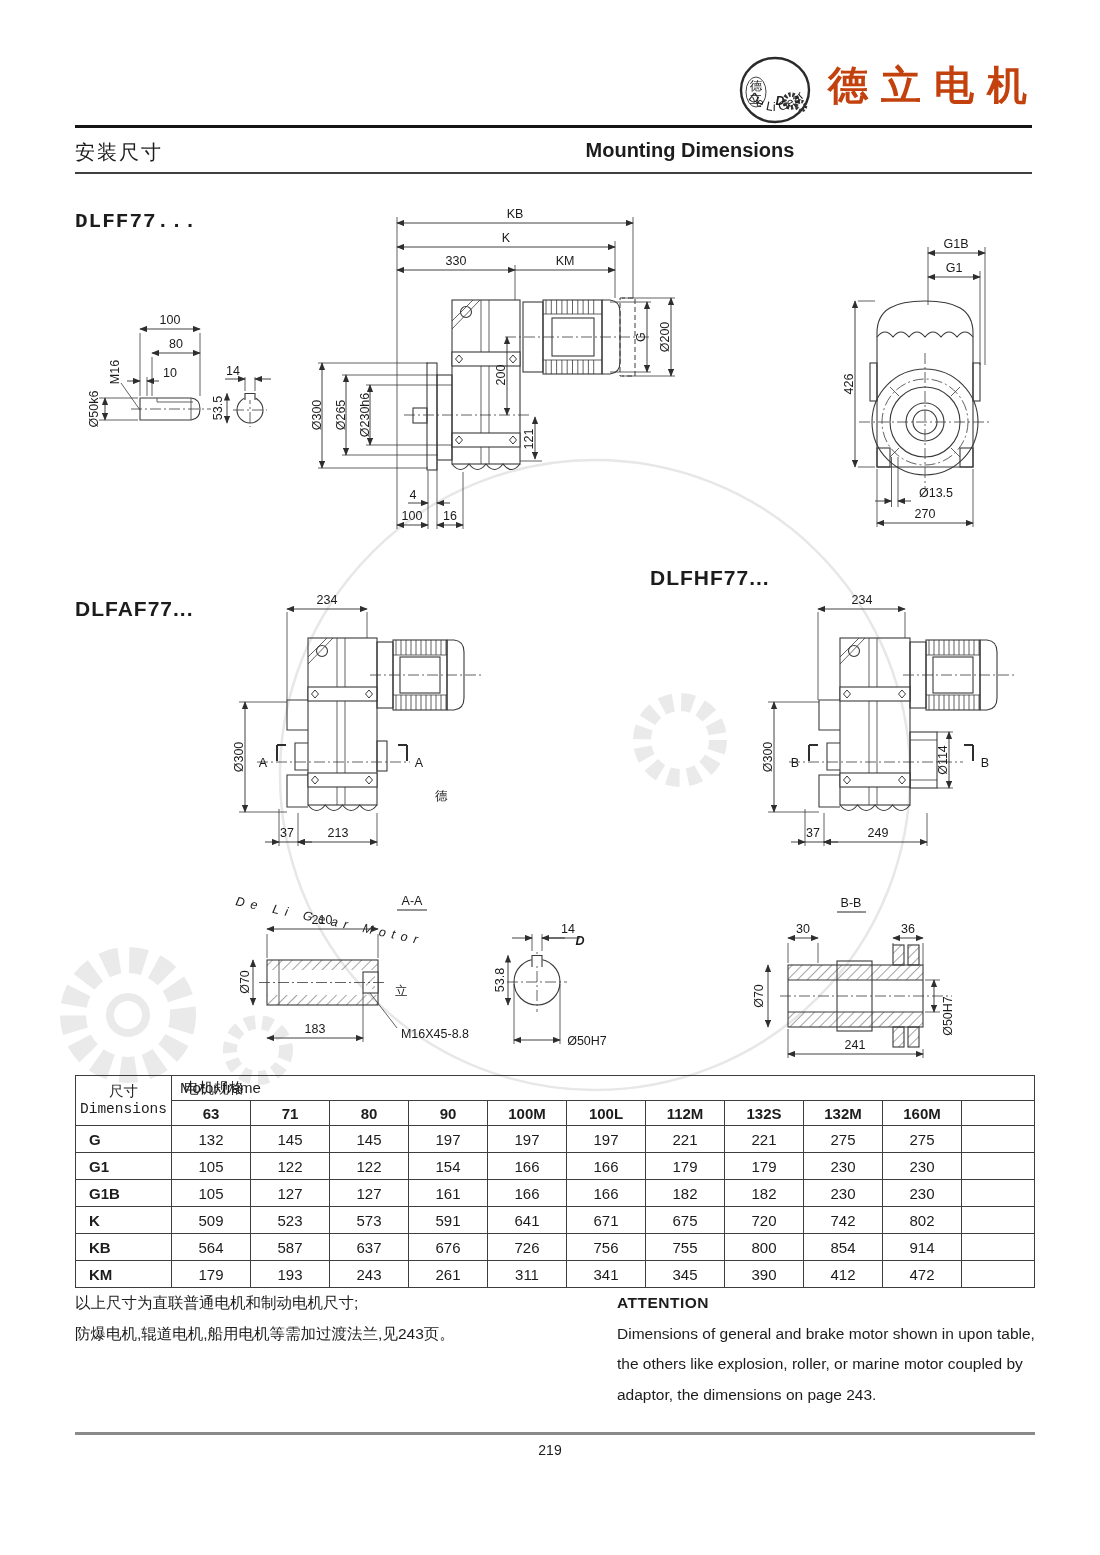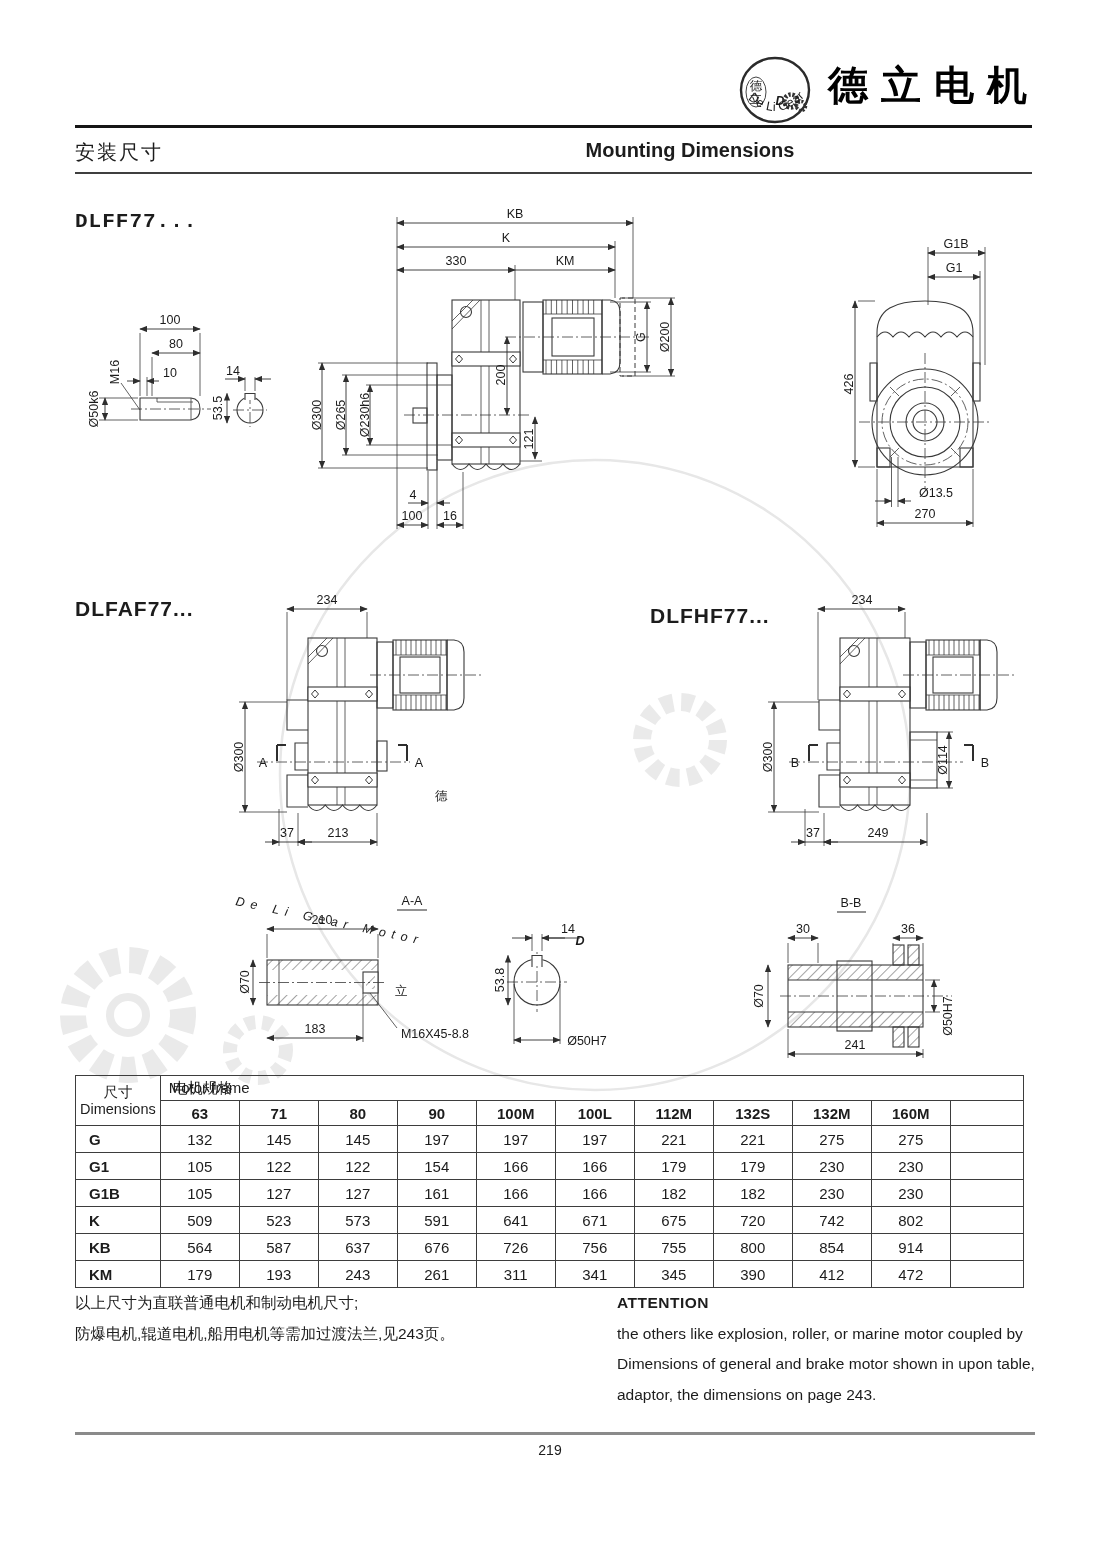--- a/index.html
+++ b/index.html
@@ -6,21 +6,21 @@
   .page{position:relative;width:1100px;height:1555px;background:#fff;overflow:hidden;
         font-family:"Liberation Sans",sans-serif;color:#1c1c1c;}
   .abs{position:absolute;}
   .rule{position:absolute;left:75px;width:957px;}
   .rule.thick{top:125px;height:3px;background:#151515;}
   .rule.thin{top:172px;height:2px;background:#3f3f3f;}
   .rule.footer{top:1432px;height:3px;background:#8a8a8a;width:960px;}
   .title-cn{left:75px;top:139px;font-size:20px;letter-spacing:2px;}
   .title-en{left:450px;top:139px;width:480px;text-align:center;font-weight:bold;font-size:20px;}
   .brand{left:828px;top:58px;font-size:40px;font-weight:bold;letter-spacing:13px;
-         font-family:Liberation Mono, monospace;color:#000000;white-space:nowrap;}
+         font-family:Liberation Mono, monospace;color:#c2410c;white-space:nowrap;}
   .sec-title{font-size:21px;font-weight:bold;letter-spacing:1px;}
   .pageno{left:0;top:1442px;width:1100px;text-align:center;font-size:14px;}
   svg{overflow:visible;}
   svg text{font-family:"Liberation Sans",sans-serif;font-size:12.5px;fill:#1a1a1a;}
   .ln{stroke:#3a3a3a;stroke-width:1.1;fill:none;}
   .lt{stroke:#3a3a3a;stroke-width:.8;fill:none;}
   .wh{fill:#fff;stroke:#3a3a3a;stroke-width:1.1;}
   .whn{fill:#fff;stroke:none;}
   .cl{stroke:#3a3a3a;stroke-width:.8;fill:none;stroke-dasharray:11 3 2 3;}
   .dsh{stroke:#3a3a3a;stroke-width:1;fill:none;stroke-dasharray:5 3;}
@@ -28,21 +28,21 @@
   .bolt{fill:none;stroke:#3a3a3a;stroke-width:1;}
   .hat{stroke:none;}
   .notes-cn{left:75px;top:1288px;width:530px;font-size:15.5px;line-height:30.5px;}
   .notes-en{left:617px;top:1288px;width:430px;font-size:15.5px;line-height:30.5px;}
   .notes-en .nt,.notes-cn .nt{font-weight:bold;}
   .notes-en .nt{letter-spacing:.5px;}
   table.dims{position:absolute;left:75px;top:1075px;border-collapse:collapse;table-layout:fixed;
              font-size:15px;}
   table.dims td,table.dims th{border:1px solid #3d3d3d;padding:0 4px;height:26px;text-align:center;}
   table.dims tr.hr td,table.dims tr.hr th{height:24px;}
-  table.dims .corner{font-size:14.5px;line-height:17px;}
+  table.dims .corner{font-size:14.5px;line-height:17px;font-family:Liberation Mono, monospace;}
   table.dims .group{text-align:left;position:relative;margin-top:8px;}
   table.dims .group .gcn{padding-left:8px;}
   table.dims .group .gen{position:absolute;left:8px;right:0;}
   table.dims th.colh{font-weight:bold;margin-top:10px;}
   table.dims td.rowl{text-align:left;padding-left:13px;font-weight:bold;}
   .wm{left:40px;top:545px;z-index:0;}
   .fg{z-index:1;}
 </style>
 </head>
 <body>
@@ -79,21 +79,21 @@
     <text font-size="7" letter-spacing=".4"><textPath href="#lgArc" startOffset="4">De Li Gear Motor</textPath></text>
   </svg>
   <div class="abs brand fg">德立电机</div>
   <div class="rule thick"></div>
   <div class="abs title-cn fg">安装尺寸</div>
   <div class="abs title-en fg">Mounting Dimensions</div>
   <div class="rule thin"></div>
 
   <div class="abs sec-title fg" style="left:75px;top:210px;font-family:Liberation Mono, monospace;">DLFF77...</div>
   <div class="abs sec-title fg" style="left:75px;top:597px;">DLFAF77...</div>
-  <div class="abs sec-title fg" style="left:650px;top:604px;">DLFHF77...</div>
+  <div class="abs sec-title fg" style="left:650px;top:566px;">DLFHF77...</div>
 
   <svg class="abs fg" style="left:85px;top:315px;" width="200" height="140" viewBox="0 0 200 140">
     <defs>
         <marker id="ar1" viewBox="0 0 10 8" refX="9" refY="4" markerWidth="9" markerHeight="7" orient="auto-start-reverse">
           <path d="M0,0L10,4L0,8z" fill="#2e2e2e"></path>
         </marker>
       </defs>
     <g>
       <path class="ln" d="M55,83 H106 Q115,84 115,94 Q115,104 106,105 H55 Z"></path>
       <path class="lt" d="M72,83 V87 H108 M106,83 V105"></path>
@@ -734,22 +734,22 @@
 
   <div class="abs notes-cn fg">
     <div id="cn-lines">
         <div>以上尺寸为直联普通电机和制动电机尺寸;</div>
         <div>防爆电机,辊道电机,船用电机等需加过渡法兰,见243页。</div>
       </div>
   </div>
   <div class="abs notes-en fg">
     <div class="nt">ATTENTION</div>
     <div id="en-lines">
+        <div>Dimensions of general and brake motor shown in upon table,</div>
         <div>the others like explosion, roller, or marine motor coupled by</div>
-        <div>Dimensions of general and brake motor shown in upon table,</div>
         <div>adaptor, the dimensions on page 243.</div>
       </div>
   </div>
 
   <div class="rule footer"></div>
   <div class="abs pageno fg">219</div>
 
 </div>
 
 </body></html>

